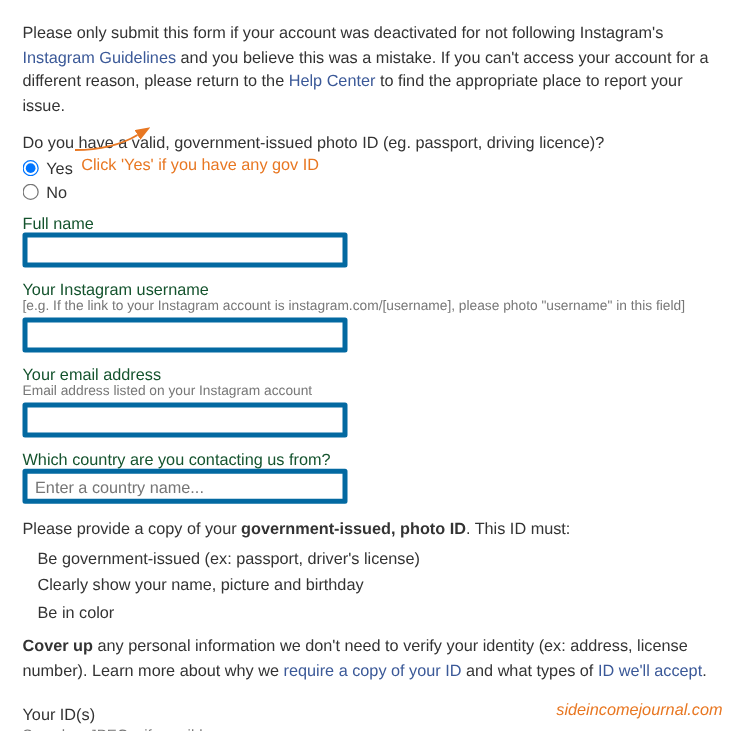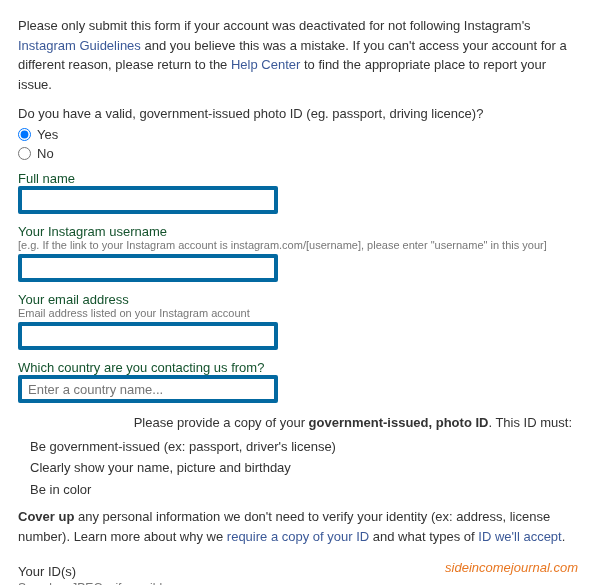--- a/index.html
+++ b/index.html
@@ -24,21 +24,21 @@
     input[type="text"], input[type="email"] {
       width: 260px;
       height: 28px;
       border: 4px solid #0369a1;
       border-radius: 2px;
       padding: 4px 6px;
       font-size: 13px;
       display: block;
     }
     .id-requirements { margin: 8px 0 8px 0; }
-    .id-req-intro { margin-bottom: 4px; line-height: 1.5; text-align: right; }
+    .id-req-intro { margin-bottom: 4px; line-height: 1.5; }
     .id-req-list { list-style: none; padding-left: 12px; margin-bottom: 8px; }
     .id-req-list li { margin-bottom: 2px; font-size: 13px; line-height: 1.5; }
     .cover-text { line-height: 1.5; margin-bottom: 18px; font-size: 13px; }
     .your-id-label { font-size: 13px; margin-bottom: 2px; }
     .saved-as { font-size: 12px; color: #777; margin-bottom: 4px; }
     .watermark {
       position: fixed;
       bottom: 10px;
       right: 12px;
       font-size: 13px;
@@ -72,30 +72,42 @@
     <div class="radio-row">
       <input type="radio" name="has_id" value="yes" checked="" style="">
       <span>Yes</span>
     </div>
     <div class="radio-row">
       <input type="radio" name="has_id" value="no" style="">
       <span>No</span>
     </div>
   </div>
 
+  <div class="arrow-annotation">
+    <svg width="260" height="45" class="arrow-svg">
+      <defs>
+        <marker id="arrowhead" markerWidth="8" markerHeight="6" refX="0" refY="3" orient="auto">
+          <polygon points="0 0, 8 3, 0 6" fill="#e87722"></polygon>
+        </marker>
+      </defs>
+
+      <path d="M 0,22 Q 30,22 50,10" stroke="#e87722" stroke-width="1.5" fill="none" marker-end="url(#arrowhead)"></path>
+      <text x="5" y="38" font-size="13" fill="#e87722" font-family="Arial, sans-serif">Click 'Yes' if you have any gov ID</text>
+    </svg>
+  </div>
 </div>
 
 <div class="field-group">
   <label class="field-label">Full name</label>
   <input type="text" style="">
 </div>
 
 <div class="field-group">
   <label class="field-label">Your Instagram username</label>
-  <p class="field-hint">[e.g. If the link to your Instagram account is instagram.com/[username], please enter "username" in this your]</p>
+  <p class="field-hint">[e.g. If the link to your Instagram account is instagram.com/[username], please photo "username" in this field]</p>
   <input type="text" style="">
 </div>
 
 <div class="field-group">
   <label class="field-label">Your email address</label>
   <p class="field-hint">Email address listed on your Instagram account</p>
   <input type="text" style="">
 </div>
 
 <div class="field-group">

